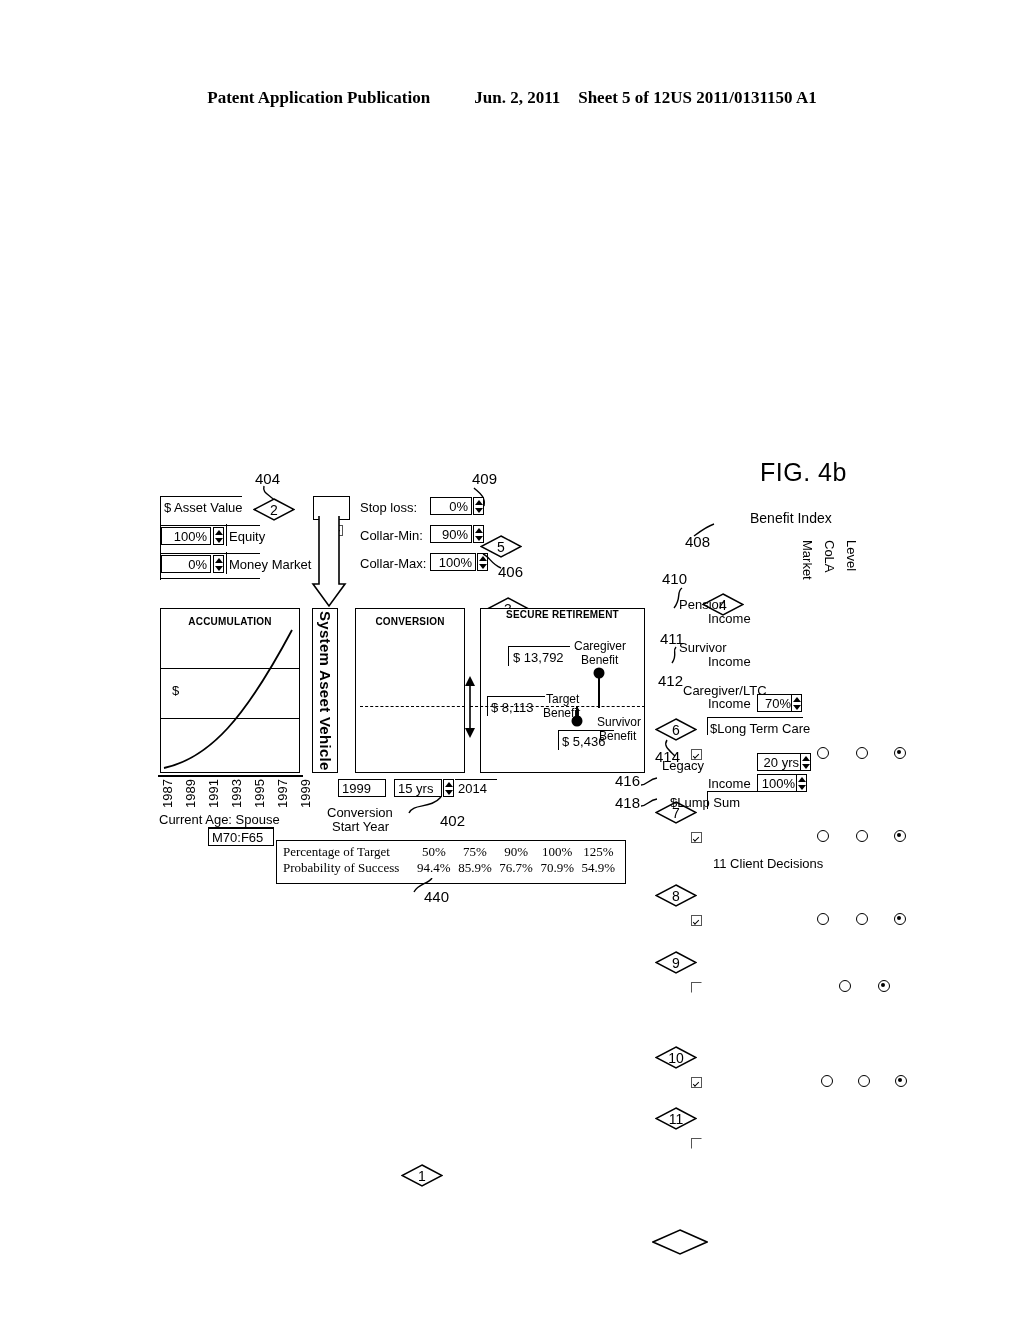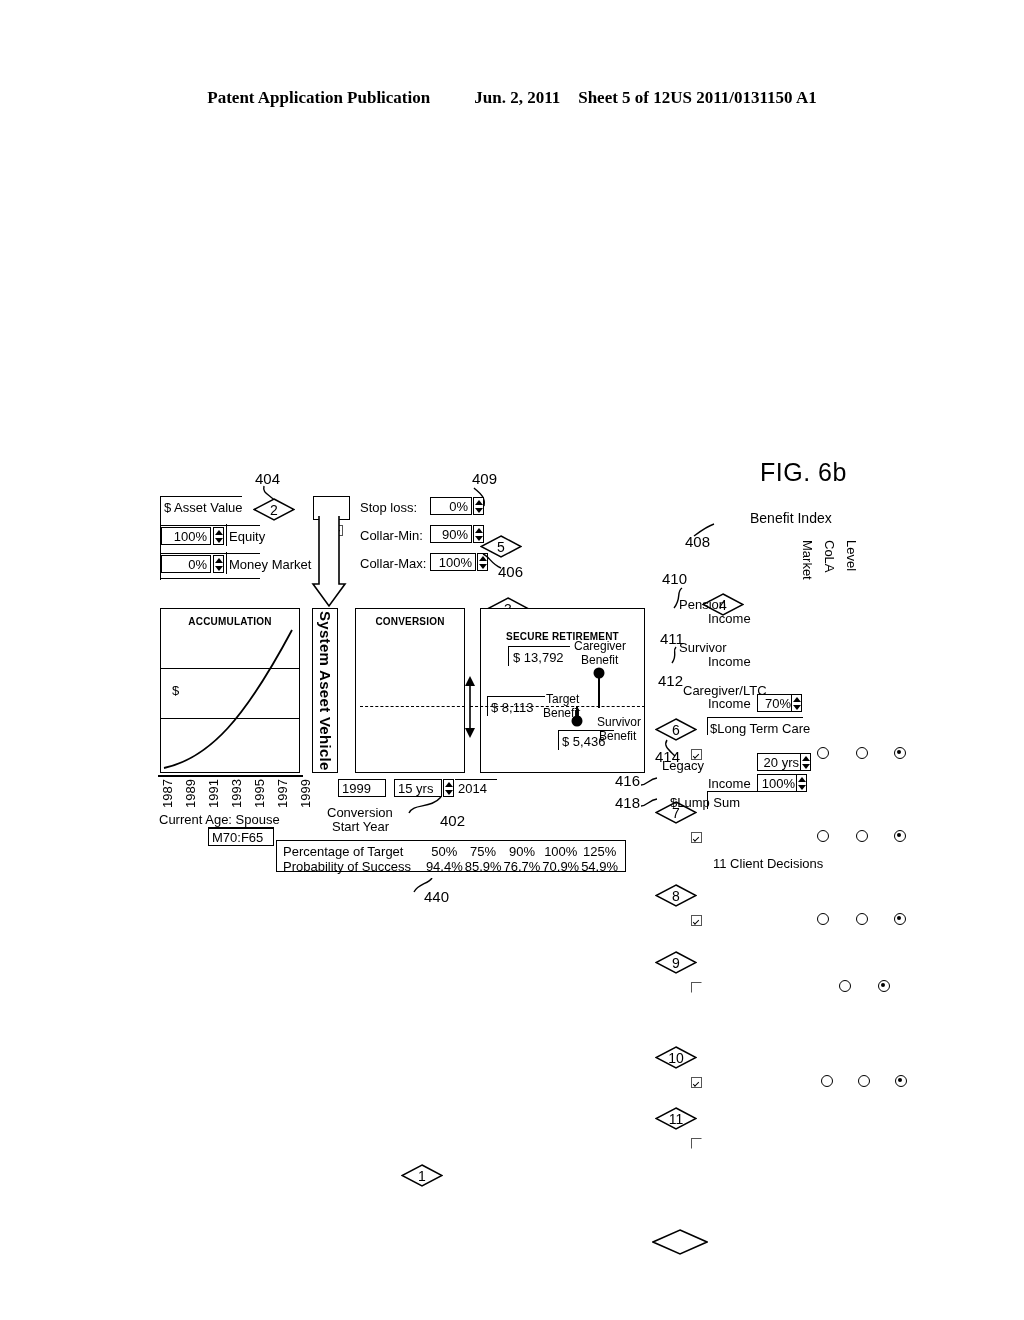--- a/index.html
+++ b/index.html
@@ -70,21 +70,21 @@
 <body>
 
 
 
 
 <div class="abs" id="pubheader">
   <span class="hs1">Patent Application Publication</span><span class="hs2">Jun. 2, 2011</span><span class="hs3">Sheet 5 of 12</span><span>US 2011/0131150 A1</span>
 </div>
 
 
-<div class="abs" id="figlabel">FIG. 6b</div>
+<div class="abs" id="figlabel">FIG. 4b</div>
 
 
 
 <div class="abs refnum" style="left:255px;top:470px;">404</div>
 <svg class="abs" style="left:240px;top:484px;" width="60" height="22">
   <path d="M24,2 C22,10 30,10 36,18" stroke="#000" stroke-width="1.4" fill="none"></path>
 </svg>
 
 
 <div class="abs" style="left:160px;top:496px;width:82px;height:1px;background:#000;"></div>
@@ -336,21 +336,21 @@
 <div class="abs" style="left:360px;top:706px;width:105px;height:0;border-top:1px dashed #000;"></div>
 
 <svg class="abs" style="left:462px;top:676px;" width="16" height="62">
   <line x1="8" y1="8" x2="8" y2="54" stroke="#000" stroke-width="1.6"></line>
   <polygon points="8,0 3,10 13,10" fill="#000"></polygon>
   <polygon points="8,62 3,52 13,52" fill="#000"></polygon>
 </svg>
 
 
 <div class="abs mainbox" style="left:480px;top:608px;width:165px;height:165px;">
-  <div class="boxtitle" style="margin-top:22px;">SECURE RETIREMENT</div>
+  <div class="boxtitle" style="margin-top:0;">SECURE RETIREMENT</div>
 </div>
 
 <div class="abs" style="left:470px;top:706px;width:175px;height:0;border-top:1px dashed #000;"></div>
 
 
 <div class="abs" style="left:508px;top:646px;width:62px;height:1px;background:#000;"></div>
 <div class="abs" style="left:508px;top:646px;width:1px;height:20px;background:#000;"></div>
 <div class="abs lbl" style="left:513px;top:650px;">$ 13,792</div>
 <div class="abs lblsm" style="left:574px;top:639px;">Caregiver</div>
 <div class="abs lblsm" style="left:581px;top:653px;">Benefit</div>
@@ -408,21 +408,21 @@
       <polygon points="21,1 41,11.5 21,22 1,11.5" fill="#fff" stroke="#000" stroke-width="1.5"></polygon>
     </svg>
   <span>1</span>
 </div>
 <svg class="abs" style="left:405px;top:793px;" width="50" height="22">
   <path d="M4,20 C8,10 26,16 36,4" stroke="#000" stroke-width="1.4" fill="none"></path>
 </svg>
 <div class="abs refnum" style="left:440px;top:812px;">402</div>
 
 
-<div class="abs" id="probtable" style="left:276px;top:840px;width:350px;height:32px;">
+<div class="abs" id="probtable" style="left:276px;top:840px;width:350px;height:44px;font-family:Liberation Serif, serif;">
   <table>
     <tbody>
         <tr>
       <td class="rowlabel">Percentage of Target</td>
       <td class="num">50%</td>
       <td class="num">75%</td>
       <td class="num">90%</td>
       <td class="num">100%</td>
       <td class="num">125%</td>
     </tr>

